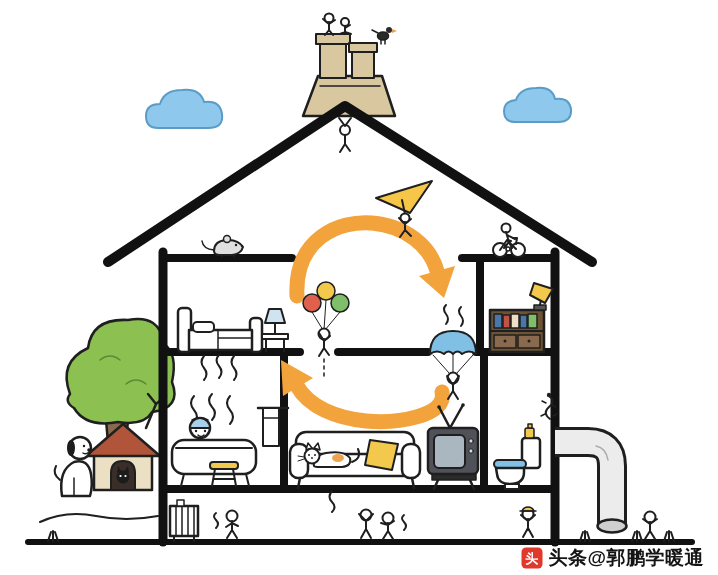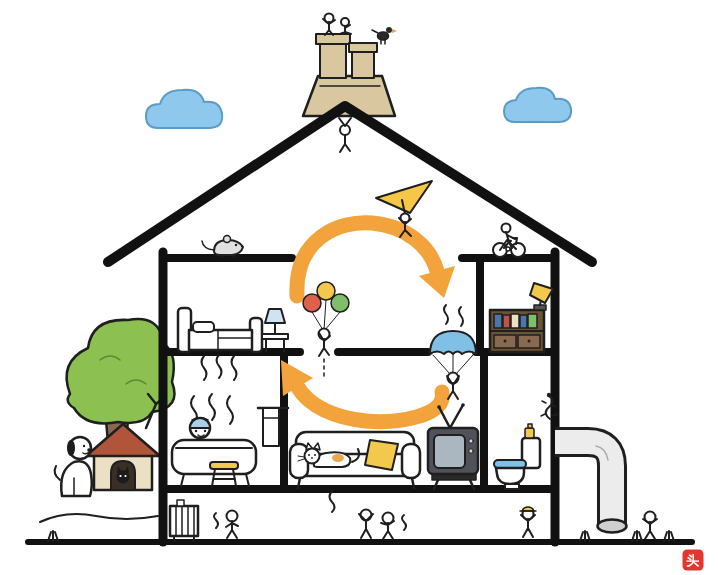--- a/index.html
+++ b/index.html
@@ -295,14 +295,15 @@
     <path d="M632 541 L635 532 M637 541 L637 531 M642 541 L639 532"></path>
     <path d="M664 541 L667 532 M669 541 L669 531 M674 541 L671 532"></path>
   </g>
 </svg>
 
 <div class="watermark">
   <svg width="22" height="22" viewBox="0 0 22 22">
     <rect x="0.5" y="0.5" width="21" height="21" rx="4.5" fill="#e0382c"></rect>
     <text x="11" y="16" text-anchor="middle" font-size="13" font-weight="bold" fill="#ffffff" font-family="Liberation Sans, sans-serif">头</text>
   </svg>
+  <span>头条@郭鹏学暖通</span>
 </div>
 </div>
 
 </body></html>

